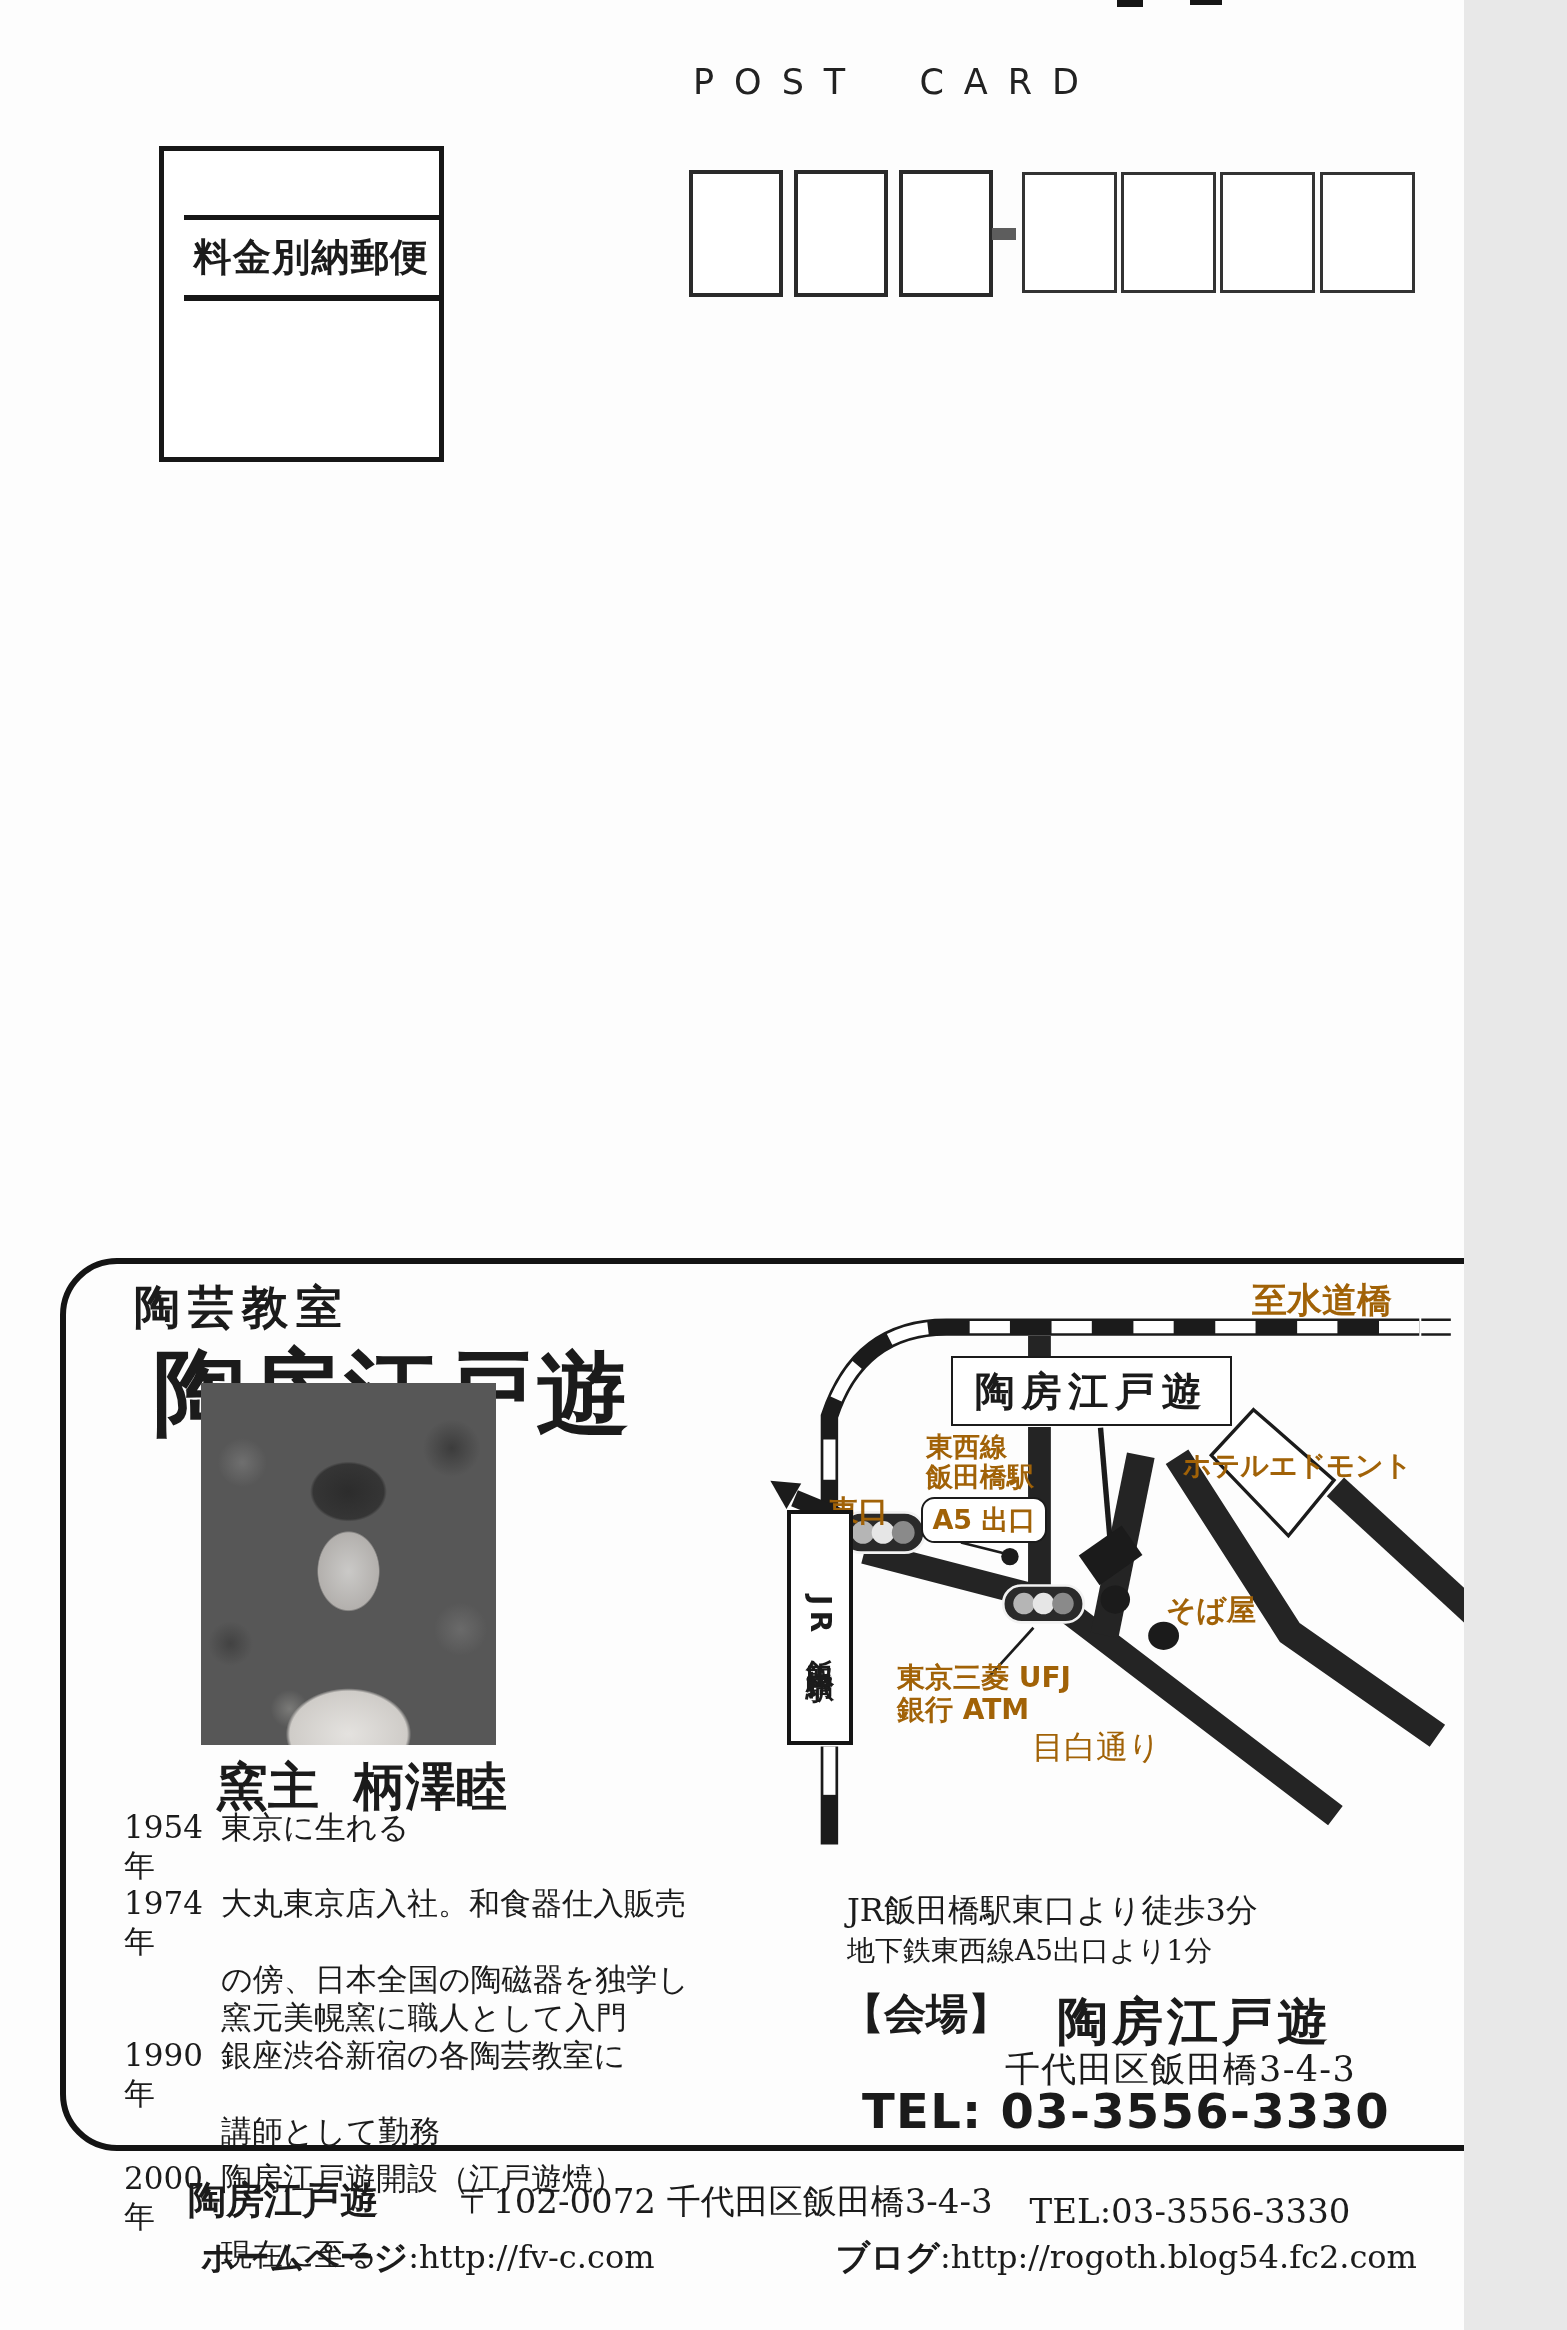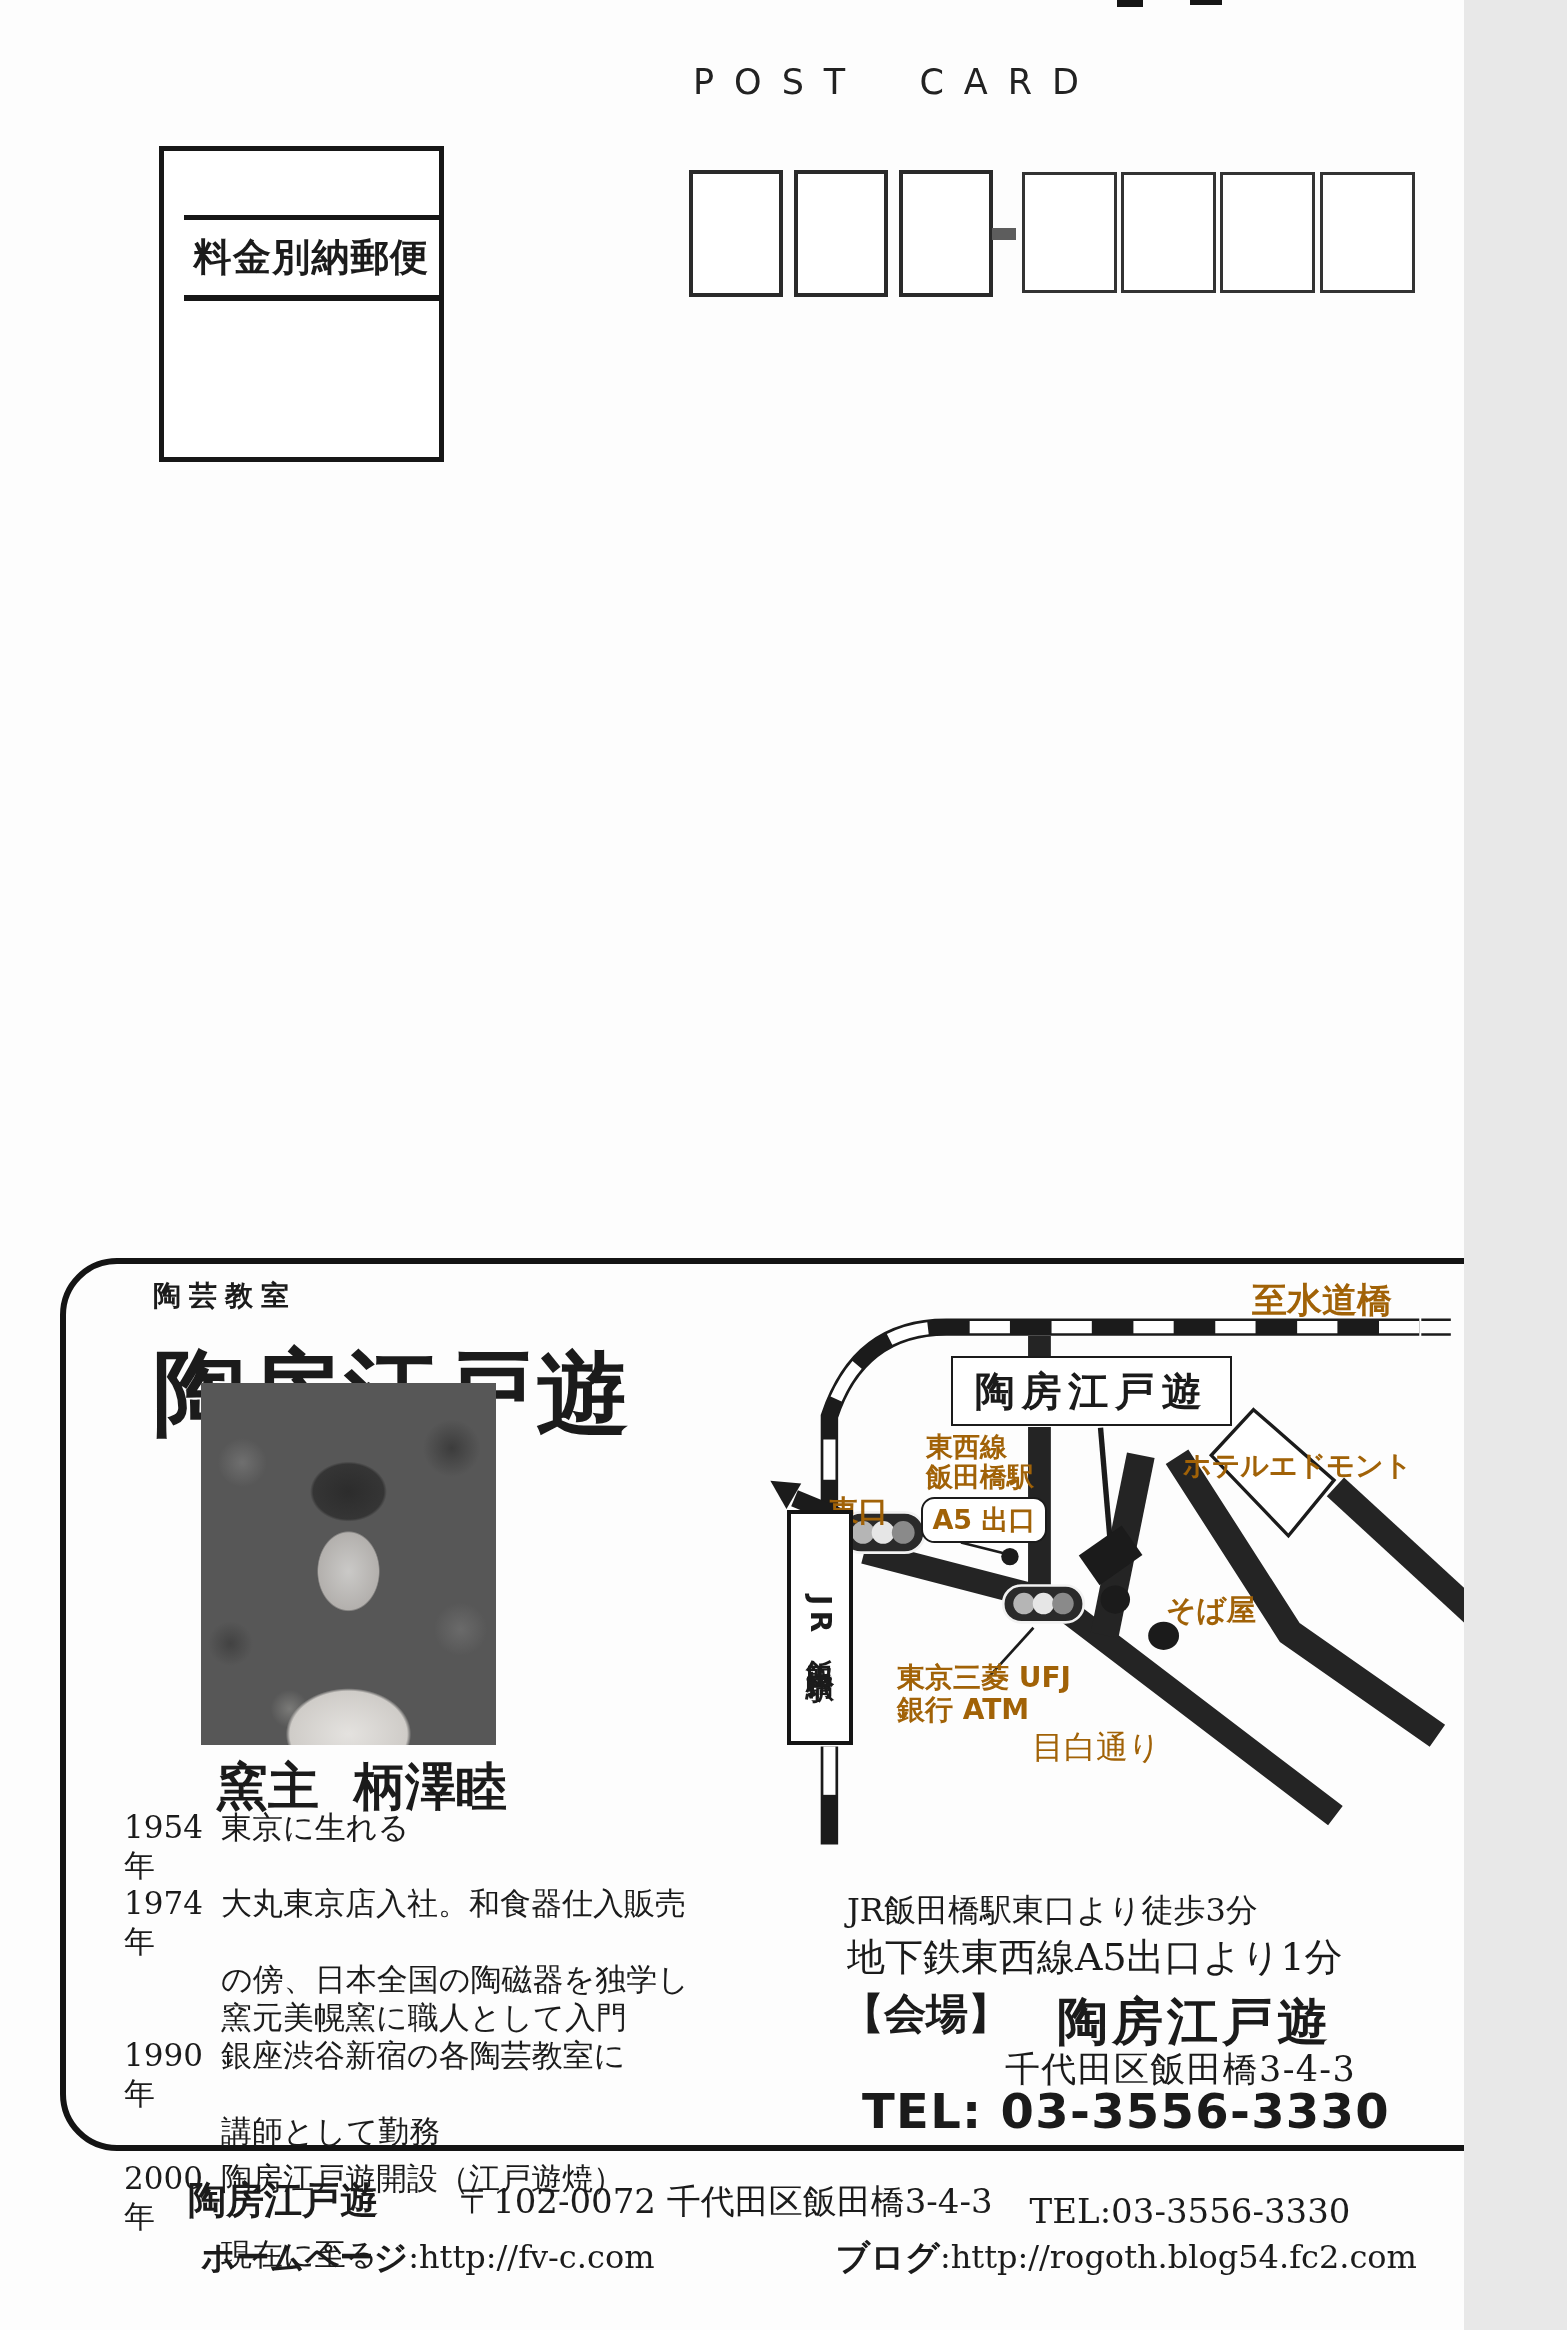--- a/index.html
+++ b/index.html
@@ -19,21 +19,21 @@
   #stamp-box .cell3{flex:1;}
   #stamp-label{font-family:"DejaVu Sans","Liberation Sans",sans-serif;font-size:38px;font-weight:600;
     letter-spacing:1.3px;white-space:nowrap;}
   
   .pbox{position:absolute;background:#fff;}
   .pbox.thick{border:4.7px solid #2a2a2a;}
   .pbox.thin{border:3.4px solid #333;}
   #postal-hyphen{left:992px;top:228px;width:24px;height:12px;background:#5d5d5d;}
   
   #info-card{left:60px;top:1258px;width:1446px;height:881px;border:6px solid #141414;border-radius:57px;background:transparent;}
-  #class-label{left:134px;top:1277px;font-size:28px;font-weight:600;letter-spacing:8px;margin-left:19px;}
+  #class-label{left:134px;top:1277px;font-size:46px;font-weight:600;letter-spacing:8px;}
   #studio-headline{left:153px;top:1331px;font-size:93px;font-weight:700;letter-spacing:2.7px;white-space:nowrap;}
   
   #portrait{left:201px;top:1383px;width:295px;height:362px;background-color:#575757;
     background-image:
       radial-gradient(ellipse 50px 64px at 50% 52%, #cac9c7 0%, #b3b0ad 60%, rgba(0,0,0,0) 63%),
       radial-gradient(ellipse 64px 50px at 50% 30%, #2c2c2c 0%, #353535 55%, rgba(0,0,0,0) 60%),
       radial-gradient(ellipse 101px 74px at 50% 97%, #e4e2df 0%, #cfccc8 58%, rgba(0,0,0,0) 62%),
       radial-gradient(circle 35px at 14% 22%, #6f6f6f 0%, rgba(0,0,0,0) 70%),
       radial-gradient(circle 40px at 85% 18%, #3c3c3c 0%, rgba(0,0,0,0) 72%),
       radial-gradient(circle 32px at 10% 72%, #424242 0%, rgba(0,0,0,0) 70%),
@@ -64,21 +64,21 @@
   #jr-box{left:21.5px;top:248px;width:58px;height:227px;border:4px solid #141414;background:#fff;
     display:flex;align-items:center;justify-content:center;}
   #jr-box span{writing-mode:vertical-rl;text-orientation:mixed;font-family:"DejaVu Sans","Liberation Sans",sans-serif;
     font-size:28px;font-weight:700;letter-spacing:5.4px;}
   #lbl-hotel{left:418px;top:185px;font-size:28px;}
   #lbl-soba{left:401px;top:329px;font-size:29.5px;}
   #lbl-bank{left:132px;top:400px;font-size:28px;line-height:32px;}
   #lbl-mejiro{left:267px;top:464px;font-size:32px;font-weight:400;}
   
   #access1{left:847px;top:1889px;font-size:32px;}
-  #access2{left:847px;top:1932px;font-size:38px;}
+  #access2{left:847px;top:1932px;font-size:28px;}
   #venue-row{left:842px;top:1988px;display:flex;align-items:flex-start;}
   #venue-label{font-size:42px;font-weight:600;line-height:52px;}
   #venue-name{font-size:51px;font-weight:700;margin-left:47px;letter-spacing:4px;}
   #venue-address{left:1005px;top:2046px;font-size:35px;letter-spacing:1.3px;}
   #venue-tel{left:862px;top:2083px;font-family:"DejaVu Sans","Liberation Sans",sans-serif;
     font-size:48px;font-weight:800;letter-spacing:1.3px;}
   
   #footer-line1{left:188px;top:2175px;display:flex;align-items:flex-start;white-space:nowrap;}
   #footer-name{font-size:38px;font-weight:700;}
   #footer-address{font-size:34px;margin-left:81px;margin-top:4px;}

